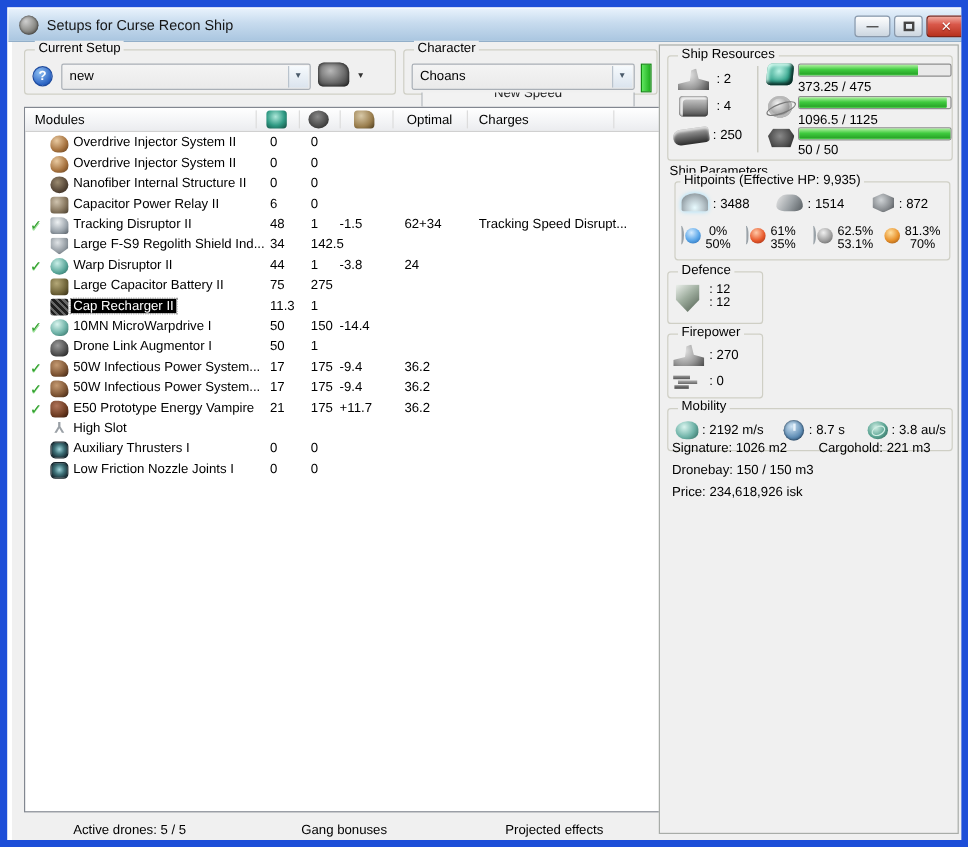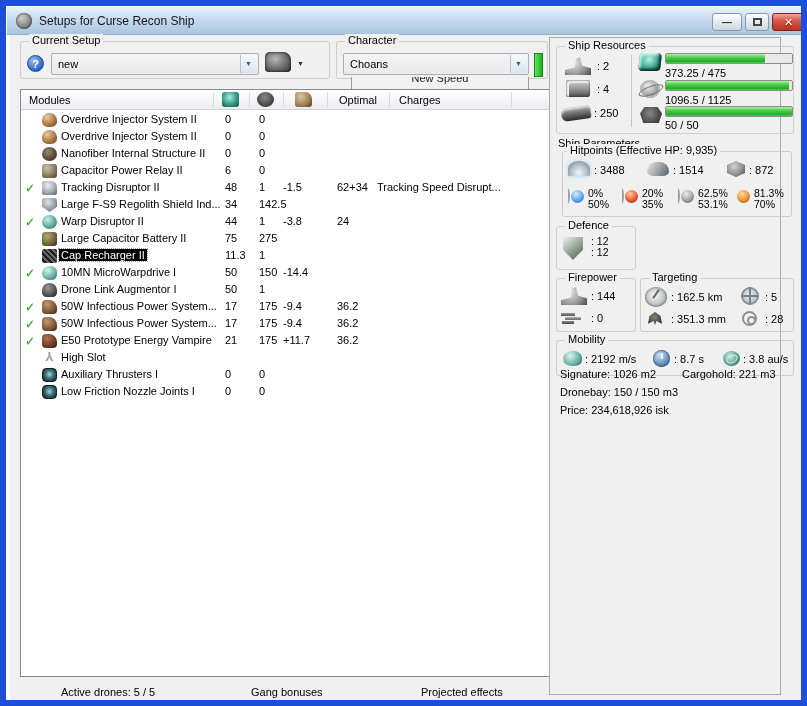--- a/index.html
+++ b/index.html
@@ -61,42 +61,42 @@
   #list-header .htxt { position:absolute; top:4px; }
   .hico { position:absolute; top:2px; width:17px; height:15px; }
   #rows { position:absolute; left:0; top:22px; width:100%; }
   .mrow { position:relative; height:17px; }
   .mrow span { position:absolute; top:1px; white-space:nowrap; }
   .chk { left:4px; width:14px; color:#2e9e2a; font-weight:bold; font-size:12px; text-shadow:0 1px 0 #9adf96; }
   .mico { left:21px; top:1px !important; width:15px; height:14px; border-radius:3px; }
   .mname { left:40px; max-width:160px; overflow:hidden; text-overflow:ellipsis; }
   .mname.sel { background:#000; color:#fff; padding:0 2px; outline:1px dotted #9a9a9a; left:38px; }
   .v-cpu { left:204px; } .v-pg { left:238px; } .v-cap { left:262px; } .v-opt { left:316px; }
-  .v-chg { left:356px; max-width:140px; overflow:hidden; }
+  .v-chg { left:378px; max-width:140px; overflow:hidden; }
   
   .m-overdrive { background:radial-gradient(circle at 35% 30%,#e8c9a0,#a5713d 60%,#5a3a1c); border-radius:50% 50% 40% 40%;}
   .m-nanofiber { background:radial-gradient(circle at 40% 35%,#9a8a70,#544536 60%,#262019); border-radius:50%;}
   .m-caprelay  { background:radial-gradient(circle at 35% 30%,#cfc3ae,#8a7a62 55%,#463a2a); }
   .m-trackdis  { background:radial-gradient(circle at 40% 30%,#eef1f3,#9aa3ab 60%,#555d64); border-radius:2px 6px 2px 2px;}
   .m-shieldind { background:radial-gradient(circle at 40% 30%,#dfe3e6,#8f979e 60%,#4a5056); clip-path:polygon(0 0,100% 0,100% 62%,50% 100%,0 62%);}
   .m-warpdis   { background:radial-gradient(circle at 38% 32%,#c9efe8,#55a396 60%,#23564e); border-radius:50%;}
   .m-capbatt   { background:radial-gradient(circle at 35% 30%,#b4a878,#6e6338 60%,#332c14); }
   .m-caprech   { background:repeating-linear-gradient(45deg,#666 0 2px,#1e1e1e 2px 4px); border-radius:2px;}
   .m-mwd       { background:radial-gradient(circle at 38% 30%,#d9f4ee,#6fb3a8 55%,#2c665c); border-radius:60% 50% 45% 55%;}
   .m-dronelink { background:radial-gradient(circle at 40% 35%,#9a9a9a,#4e4e4e 60%,#181818); border-radius:50% 50% 30% 30%;}
   .m-nos       { background:radial-gradient(circle at 35% 30%,#c59a72,#7c5332 60%,#361f10); border-radius:4px 8px 4px 4px;}
   .m-vamp      { background:radial-gradient(circle at 35% 30%,#b0745a,#6e3c22 60%,#2c1408); border-radius:4px 8px 4px 4px;}
   .m-highslot  { background:transparent; color:#9aa0a6; font-weight:bold; }
   .m-highslot::before { content:"Y"; position:absolute; left:3px; top:-2px; transform:rotate(180deg); font-size:13px; }
   .m-rig       { background:radial-gradient(circle at 50% 45%,#9fd4da,#3d7077 45%,#1d343c 80%); border-radius:4px; border:1px solid #13232a;}
   
   .footlbl { position:absolute; top:651px; }
   
-  #rpanel { position:absolute; left:539px; top:2px; width:232px; height:658px;
-    border:1px solid #a8aca8; background:#f0f0f0; }
+  #rpanel { position:absolute; left:539px; top:2px; width:250px; height:658px;
+    border:1px solid #a8aca8; background:#f0f0f0;text-align:center; }
   #rpanel .abs, #rpanel .txt { position:absolute; white-space:nowrap; }
   
   .bar { position:absolute; width:128px; height:11px; background:#e9e9e9; border:1px solid #8e8e8e; border-radius:2px; }
   .barfill { position:absolute; left:0; top:0; bottom:0; border-radius:1px;
     background:linear-gradient(#aef0a0,#3fcb3f 45%,#2aa82a 85%,#59d659); }
   .vdiv { position:absolute; width:1px; background:#c4c4ba; }
   
   .ico { position:absolute; }
   .i-turret { width:26px; height:18px; background:radial-gradient(circle at 35% 30%,#e6e6e6,#9a9a9a 55%,#474747);
     clip-path:polygon(0 72%,38% 58%,42% 10%,58% 0,66% 48%,100% 62%,100% 100%,0 100%); }
@@ -424,54 +424,43 @@
         <span class="rstat" style="left:31px;top:12px;">: 3488</span>
         <span class="ico i-armorplate" style="left:84px;top:10px;"></span>
         <span class="rstat" style="left:110px;top:12px;">: 1514</span>
         <span class="ico i-hullhex" style="left:164px;top:9px;"></span>
         <span class="rstat" style="left:186px;top:12px;">: 872</span>
         <span class="ico res-arc" style="left:2px;top:36px;"></span>
         <span class="ico res-ico r-em" style="left:8px;top:38px;"></span>
         <span class="rstat two-line" style="left:25px;top:36px;"><span>0%</span><br><span>50%</span></span>
         <span class="ico res-arc" style="left:56px;top:36px;"></span>
         <span class="ico res-ico r-th" style="left:62px;top:38px;"></span>
-        <span class="rstat two-line" style="left:79px;top:36px;"><span>20%</span><br><span>35%</span></span>
+        <span class="rstat two-line" style="left:79px;top:36px;"><span>61%</span><br><span>35%</span></span>
         <span class="ico res-arc" style="left:112px;top:36px;"></span>
         <span class="ico res-ico r-kin" style="left:118px;top:38px;"></span>
         <span class="rstat two-line" style="left:135px;top:36px;"><span>62.5%</span><br><span>53.1%</span></span>
         <span class="ico res-ico r-exp" style="left:174px;top:38px;"></span>
         <span class="rstat two-line" style="left:191px;top:36px;"><span>81.3%</span><br><span>70%</span></span>
       </div>
 
       <div class="gb" style="left:6px;top:188px;width:80px;height:44px;">
         <span class="gb-label">Defence</span>
         <span class="ico i-defshield" style="left:6px;top:10px;"></span>
         <span class="rstat two-line" style="left:34px;top:9px;"><span>: 12</span><br><span>: 12</span></span>
       </div>
 
 
       <div class="gb" style="left:6px;top:240px;width:80px;height:54px;">
         <span class="gb-label">Firepower</span>
         <span class="ico i-turret" style="left:4px;top:8px;"></span>
-        <span class="rstat" style="left:34px;top:11px;">: 144</span>
+        <span class="rstat" style="left:34px;top:11px;">: 270</span>
         <span class="ico i-missile" style="left:4px;top:33px;"></span>
         <span class="rstat" style="left:34px;top:33px;">: 0</span>
       </div>
 
-      <div class="gb" style="left:90px;top:240px;width:154px;height:54px;">
-        <span class="gb-label">Targeting</span>
-        <span class="ico i-radar" style="left:4px;top:8px;"></span>
-        <span class="rstat" style="left:30px;top:12px;">: 162.5 km</span>
-        <span class="ico i-cross" style="left:100px;top:8px;"></span>
-        <span class="rstat" style="left:124px;top:12px;">: 5</span>
-        <span class="ico i-fly" style="left:7px;top:33px;"></span>
-        <span class="rstat" style="left:30px;top:34px;">: 351.3 mm</span>
-        <span class="ico i-scanres" style="left:101px;top:32px;"></span>
-        <span class="rstat" style="left:124px;top:34px;">: 28</span>
-      </div>
 
       <div class="gb" style="left:6px;top:302px;width:238px;height:36px;">
         <span class="gb-label">Mobility</span>
         <span class="ico i-speed" style="left:6px;top:10px;"></span>
         <span class="rstat" style="left:28px;top:12px;">: 2192 m/s</span>
         <span class="ico i-clock" style="left:96px;top:9px;"></span>
         <span class="rstat" style="left:117px;top:12px;">: 8.7 s</span>
         <span class="ico i-warp" style="left:166px;top:10px;"></span>
         <span class="rstat" style="left:186px;top:12px;">: 3.8 au/s</span>
       </div>

